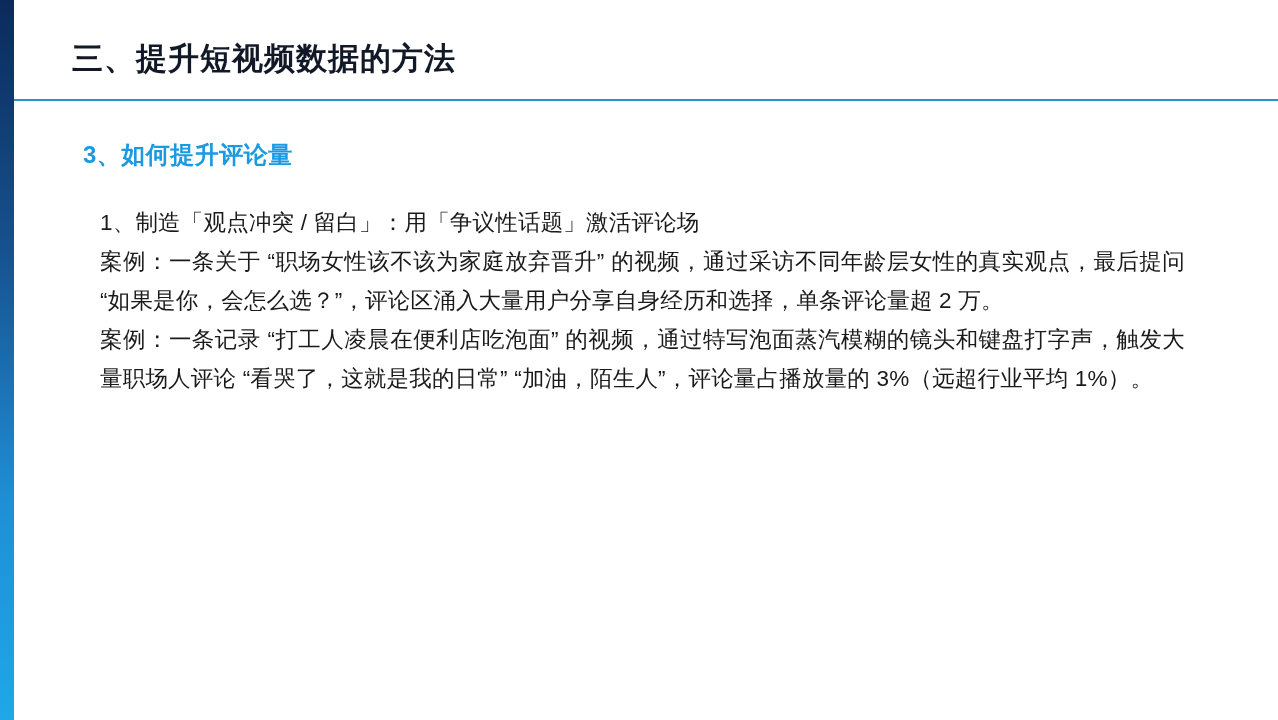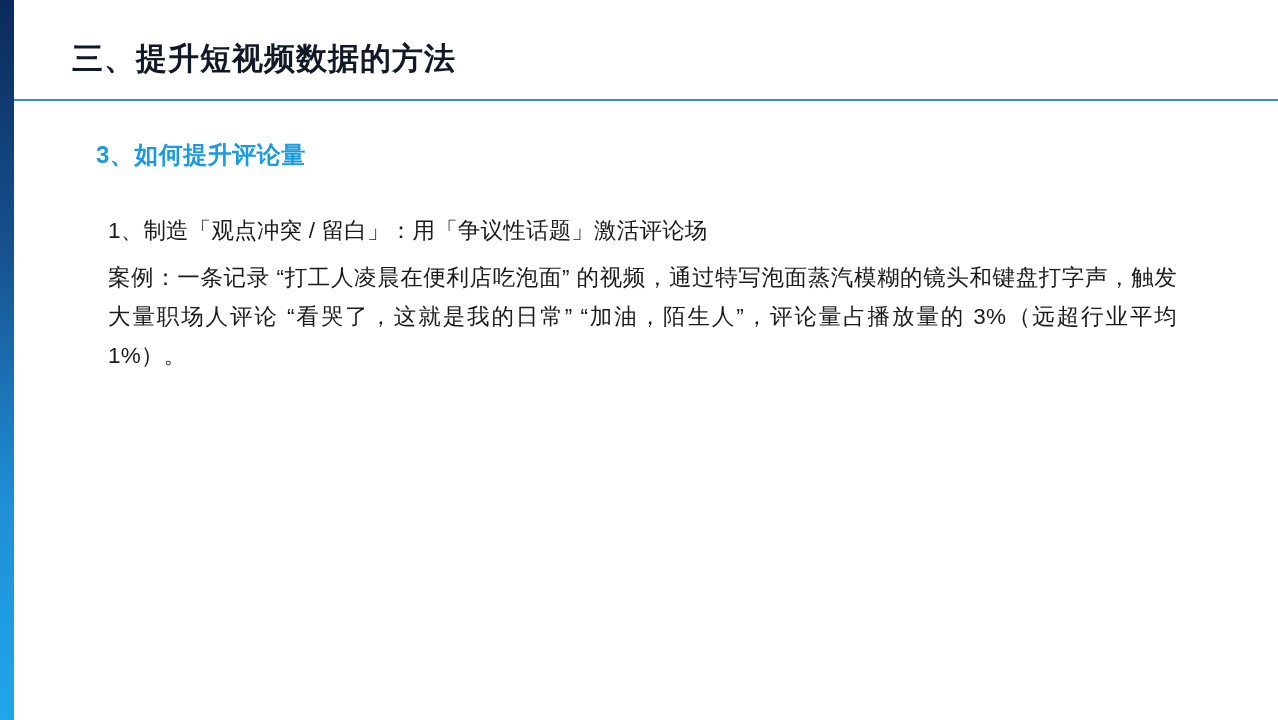--- a/index.html
+++ b/index.html
@@ -44,40 +44,40 @@
     position: absolute;
     left: 14px;
     top: 99px;
     width: 1264px;
     height: 2px;
     background: #2f8fd4;
   }
   
   .sub-heading {
     position: absolute;
-    left: 96px;
+    left: 83px;
     top: 139px;
     font-size: 24px;
     font-weight: bold;
     color: #1a9ae0;
     letter-spacing: 0.5px;
     white-space: nowrap;
   }
   
   .body-block {
     position: absolute;
     left: 100px;
     top: 203px;
     width: 1085px;
   }
   .para {
     font-size: 22.5px;
     line-height: 39px;
     color: #1a1a1a;
-    margin: 8px;
+    margin: 0;
     text-align: justify;
     letter-spacing: 0.2px;
   }
   .para + .para {
     margin-top: 0px;
   }
 </style>
 </head>
 <body>
 
@@ -86,16 +86,17 @@
   <div class="left-bar"></div>
 
   <div class="slide-title">三、提升短视频数据的方法</div>
 
   <div class="title-rule"></div>
 
   <div class="sub-heading">3、如何提升评论量</div>
 
   <div class="body-block">
     <p class="para">1、制造「观点冲突 / 留白」：用「争议性话题」激活评论场</p>
+    <p class="para">案例：一条关于 “职场女性该不该为家庭放弃晋升” 的视频，通过采访不同年龄层女性的真实观点，最后提问 “如果是你，会怎么选？”，评论区涌入大量用户分享自身经历和选择，单条评论量超 2 万。</p>
     <p class="para">案例：一条记录 “打工人凌晨在便利店吃泡面” 的视频，通过特写泡面蒸汽模糊的镜头和键盘打字声，触发大量职场人评论 “看哭了，这就是我的日常” “加油，陌生人”，评论量占播放量的 3%（远超行业平均 1%）。</p>
   </div>
 
 </div>
 
 </body></html>

